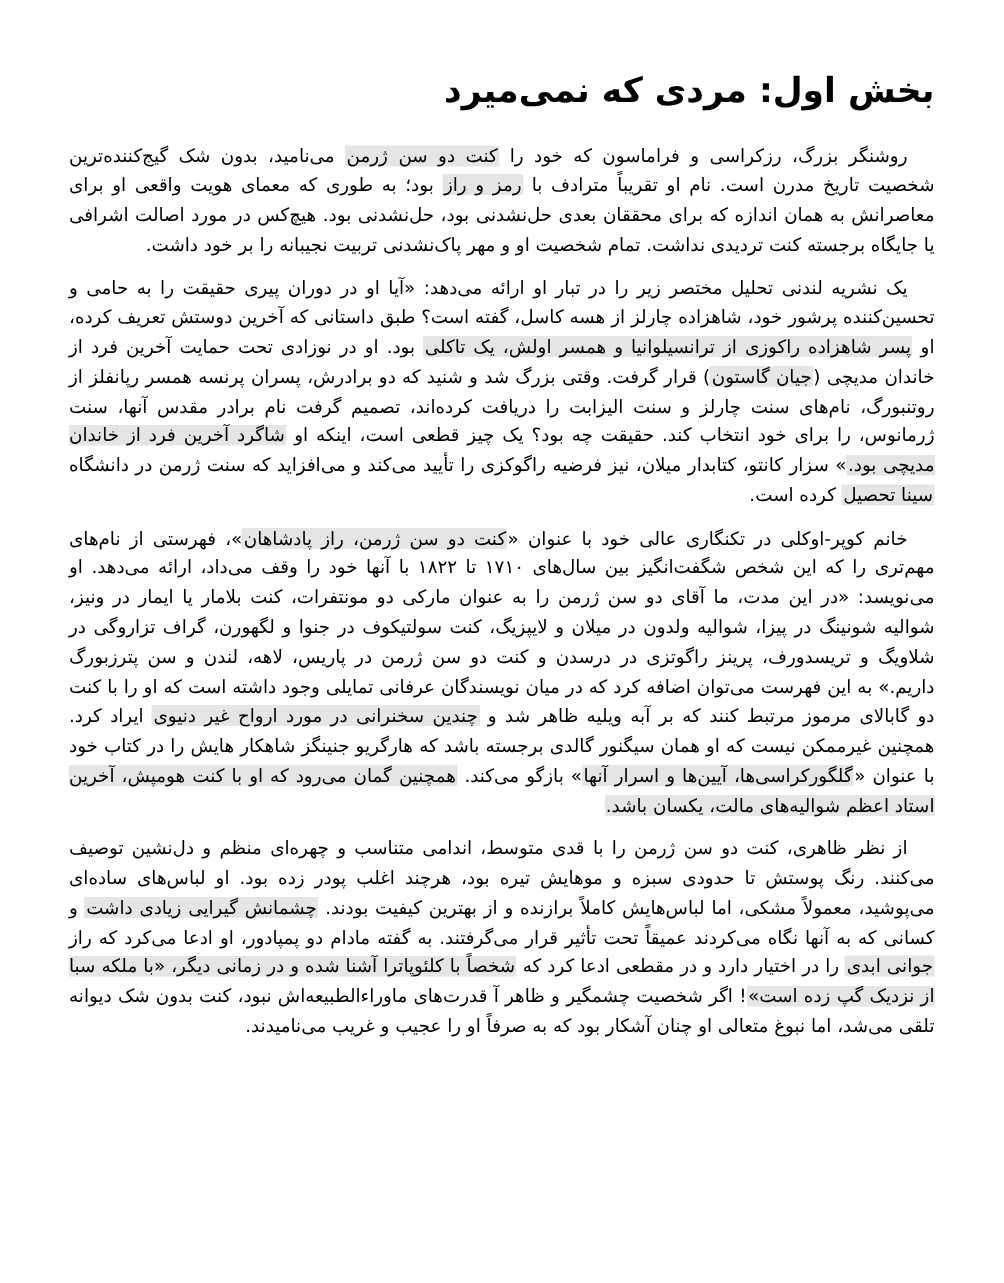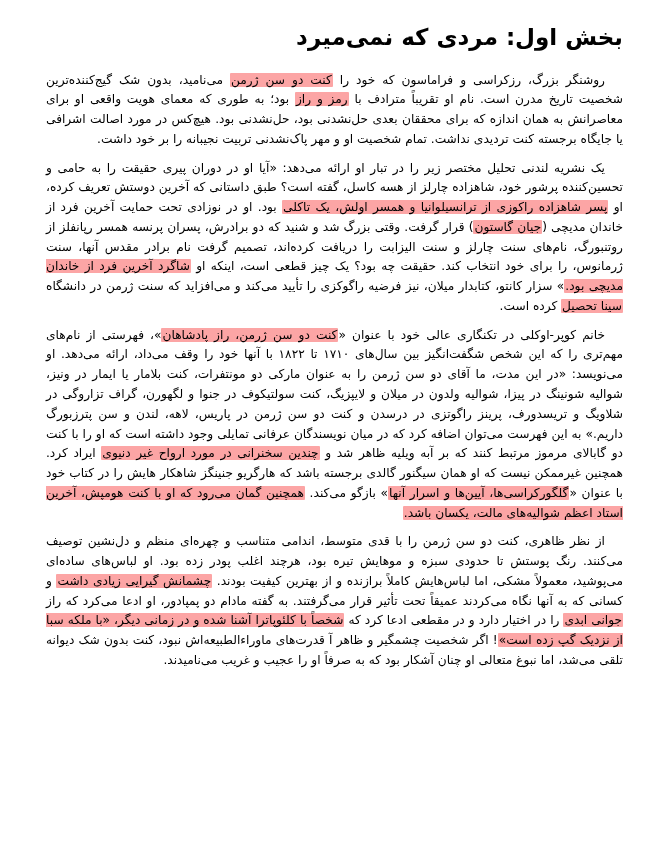--- a/index.html
+++ b/index.html
@@ -11,40 +11,40 @@
     width: 669px;
     height: 855px;
     font-family: "DejaVu Sans", "Liberation Sans", sans-serif;
     color: #000000;
     overflow: hidden;
   }
   .page {
     box-sizing: border-box;
     width: 669px;
     height: 650px;
-    padding: 12px 46px 20px 46px;
+    padding: 36px 46px 20px 46px;
   }
   .doc-title {
     font-size: 23px;
     font-weight: bold;
     text-align: right;
     line-height: 1.5;
     margin: 8px 0 16px 0;
     letter-spacing: 0;
   }
   p.para {
     font-size: 12.2px;
     line-height: 1.62;
     text-align: justify;
     text-justify: inter-word;
     margin: 0 0 9px 0;
     text-indent: 18px;
   }
   .hl {
-    background: #fca5a5;
+    background: #e5e5e5;
     padding: 0 1px;
     border-radius: 1px;
   }
 </style>
 </head>
 <body>
 
 <div class="page">
   <h1 class="doc-title">بخش اول: مردی که نمی‌میرد</h1>
   <div id="body-text">

